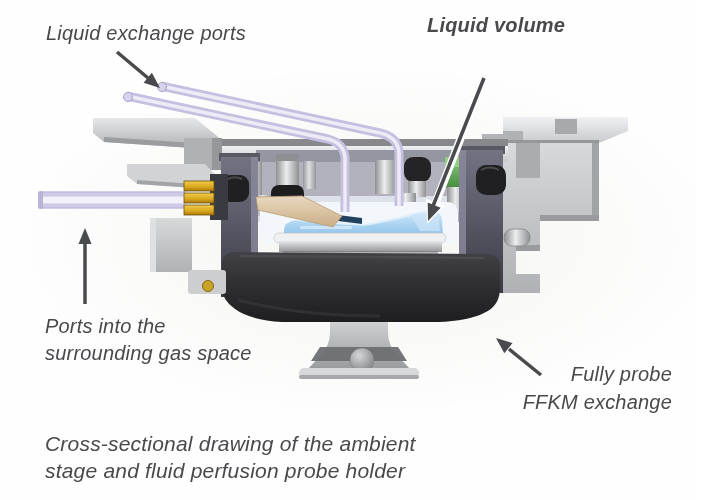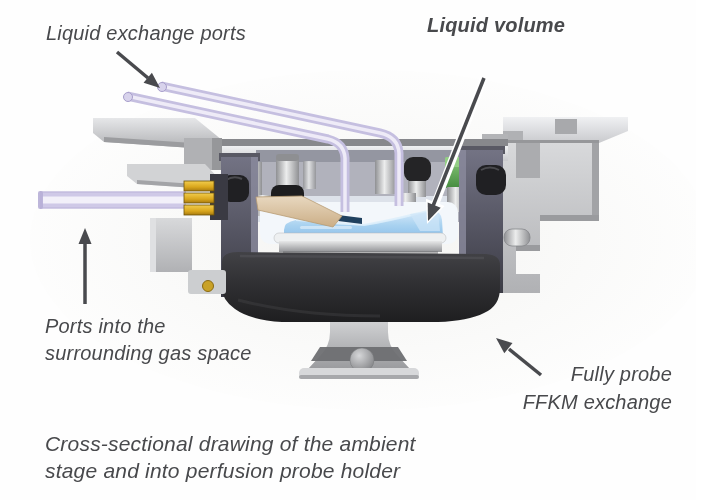--- a/index.html
+++ b/index.html
@@ -246,16 +246,16 @@
     <span class="ln">surrounding gas space</span>
   </div>
 
   <div id="lbl-membrane" class="label">
     <span class="ln">Fully probe</span>
     <span class="ln">FFKM exchange</span>
   </div>
 
   <div id="caption" class="label">
     <span class="ln">Cross-sectional drawing of the ambient</span>
-    <span class="ln">stage and into perfusion probe holder</span>
+    <span class="ln">stage and fluid perfusion probe holder</span>
   </div>
 
 </div>
 
 </body></html>

